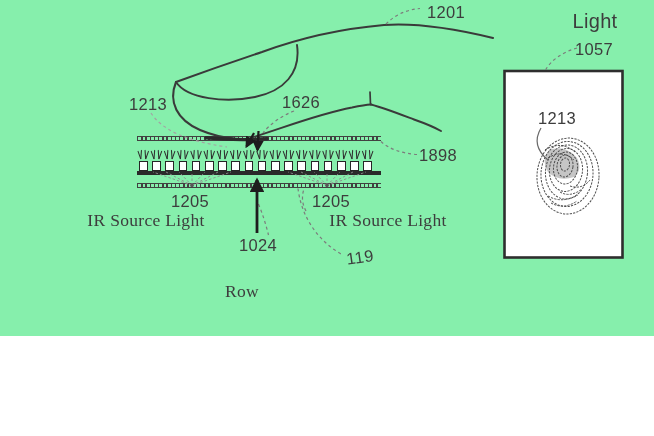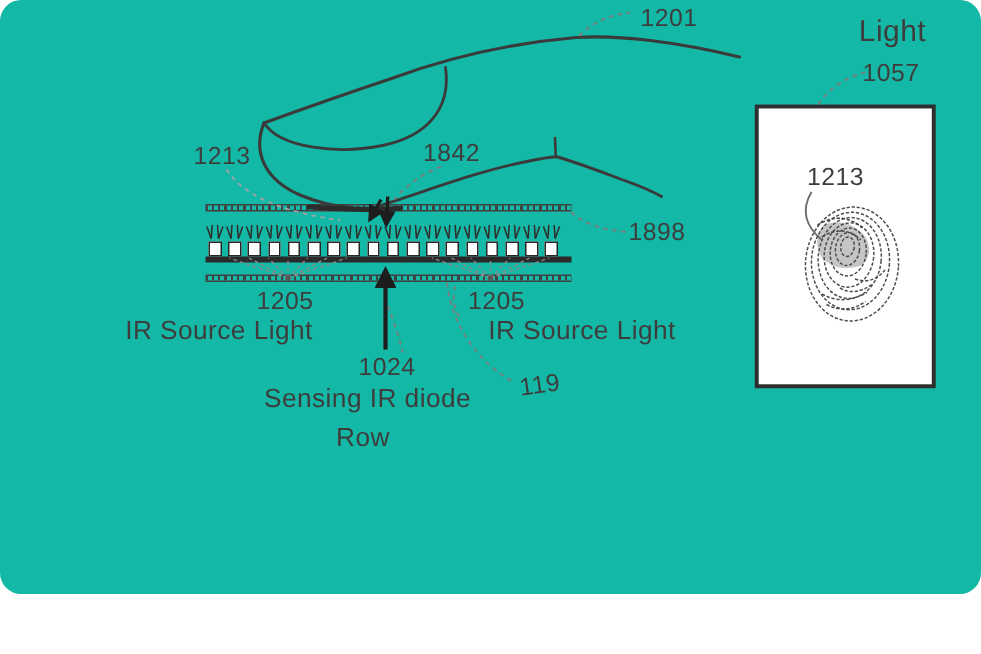--- a/index.html
+++ b/index.html
@@ -1,20 +1,20 @@
 <!DOCTYPE html>
 <html><head>
 <meta charset="utf-8">
 <style>
   html,body{margin:0;padding:0;background:#fff;}
-  #canvas{position:relative;width:654px;height:396px;background:#14b8a6;overflow:hidden;
-          font-family:"Liberation Sans","DejaVu Sans",sans-serif;border-radius:14px;}
+  #canvas{position:relative;width:654px;height:336px;background:#86efac;overflow:hidden;
+          font-family:"Liberation Sans","DejaVu Sans",sans-serif;}
   .lbl{position:absolute;color:#3d3d3d;transform:translateX(-50%);white-space:nowrap;
        font-size:16.5px;line-height:1;letter-spacing:0.3px;}
-  .word{font-size:17.5px;}
+  .word{font-size:17.5px;font-family:Liberation Serif, serif;}
   .big{font-size:20px;}
   .caption{font-size:21px;letter-spacing:1px;color:#343434;}
   .rail{position:absolute;height:5px;box-sizing:border-box;
         border-top:1.6px solid #414141;border-bottom:1.6px solid #414141;
         background-image:repeating-linear-gradient(90deg,#414141 0 1.5px,transparent 1.5px 4.2px);}
   #rail-top{left:137px;top:135.5px;width:244px;}
   #rail-bottom{left:137px;top:183px;width:244px;}
   #diode-base{position:absolute;left:137px;top:170.5px;width:244px;height:4.5px;background:#2a2a2a;}
   .diode{position:absolute;top:161px;width:8.5px;height:10px;box-sizing:border-box;
          border:1.9px solid #262626;background:#fff;}
@@ -195,27 +195,26 @@
         <line x1="327" y1="185.5" x2="340" y2="172"></line>
         <line x1="327" y1="185.5" x2="353" y2="172"></line>
         <line x1="327" y1="185.5" x2="366" y2="172"></line>
       </g>
     <circle cx="192" cy="185.5" r="1.8" fill="#565656"></circle>
     <circle cx="327" cy="185.5" r="1.8" fill="#565656"></circle>
   </svg>
 
   <div class="lbl" style="left:446px;top:4px">1201</div>
   <div class="lbl" style="left:148px;top:96px">1213</div>
-  <div class="lbl" style="left:301px;top:94px">1842</div>
+  <div class="lbl" style="left:301px;top:94px">1626</div>
   <div class="lbl" style="left:438px;top:147px">1898</div>
   <div class="lbl" style="left:190px;top:193px">1205</div>
   <div class="lbl" style="left:331px;top:193px">1205</div>
   <div class="lbl word" style="left:146px;top:212px">IR Source Light</div>
   <div class="lbl word" style="left:388px;top:212px">IR Source Light</div>
   <div class="lbl" style="left:258px;top:237px">1024</div>
-  <div class="lbl word" style="left:245px;top:257px">Sensing IR diode</div>
   <div class="lbl word" style="left:242px;top:283px">Row</div>
   <div class="lbl" style="left:360px;top:249px;transform:translateX(-50%) rotate(-8deg)">119</div>
 
   <div class="lbl big" style="left:595px;top:11px">Light</div>
   <div class="lbl" style="left:594px;top:41px">1057</div>
   <div class="lbl" style="left:557px;top:110px">1213</div>
 </div>
 
 </body></html>

